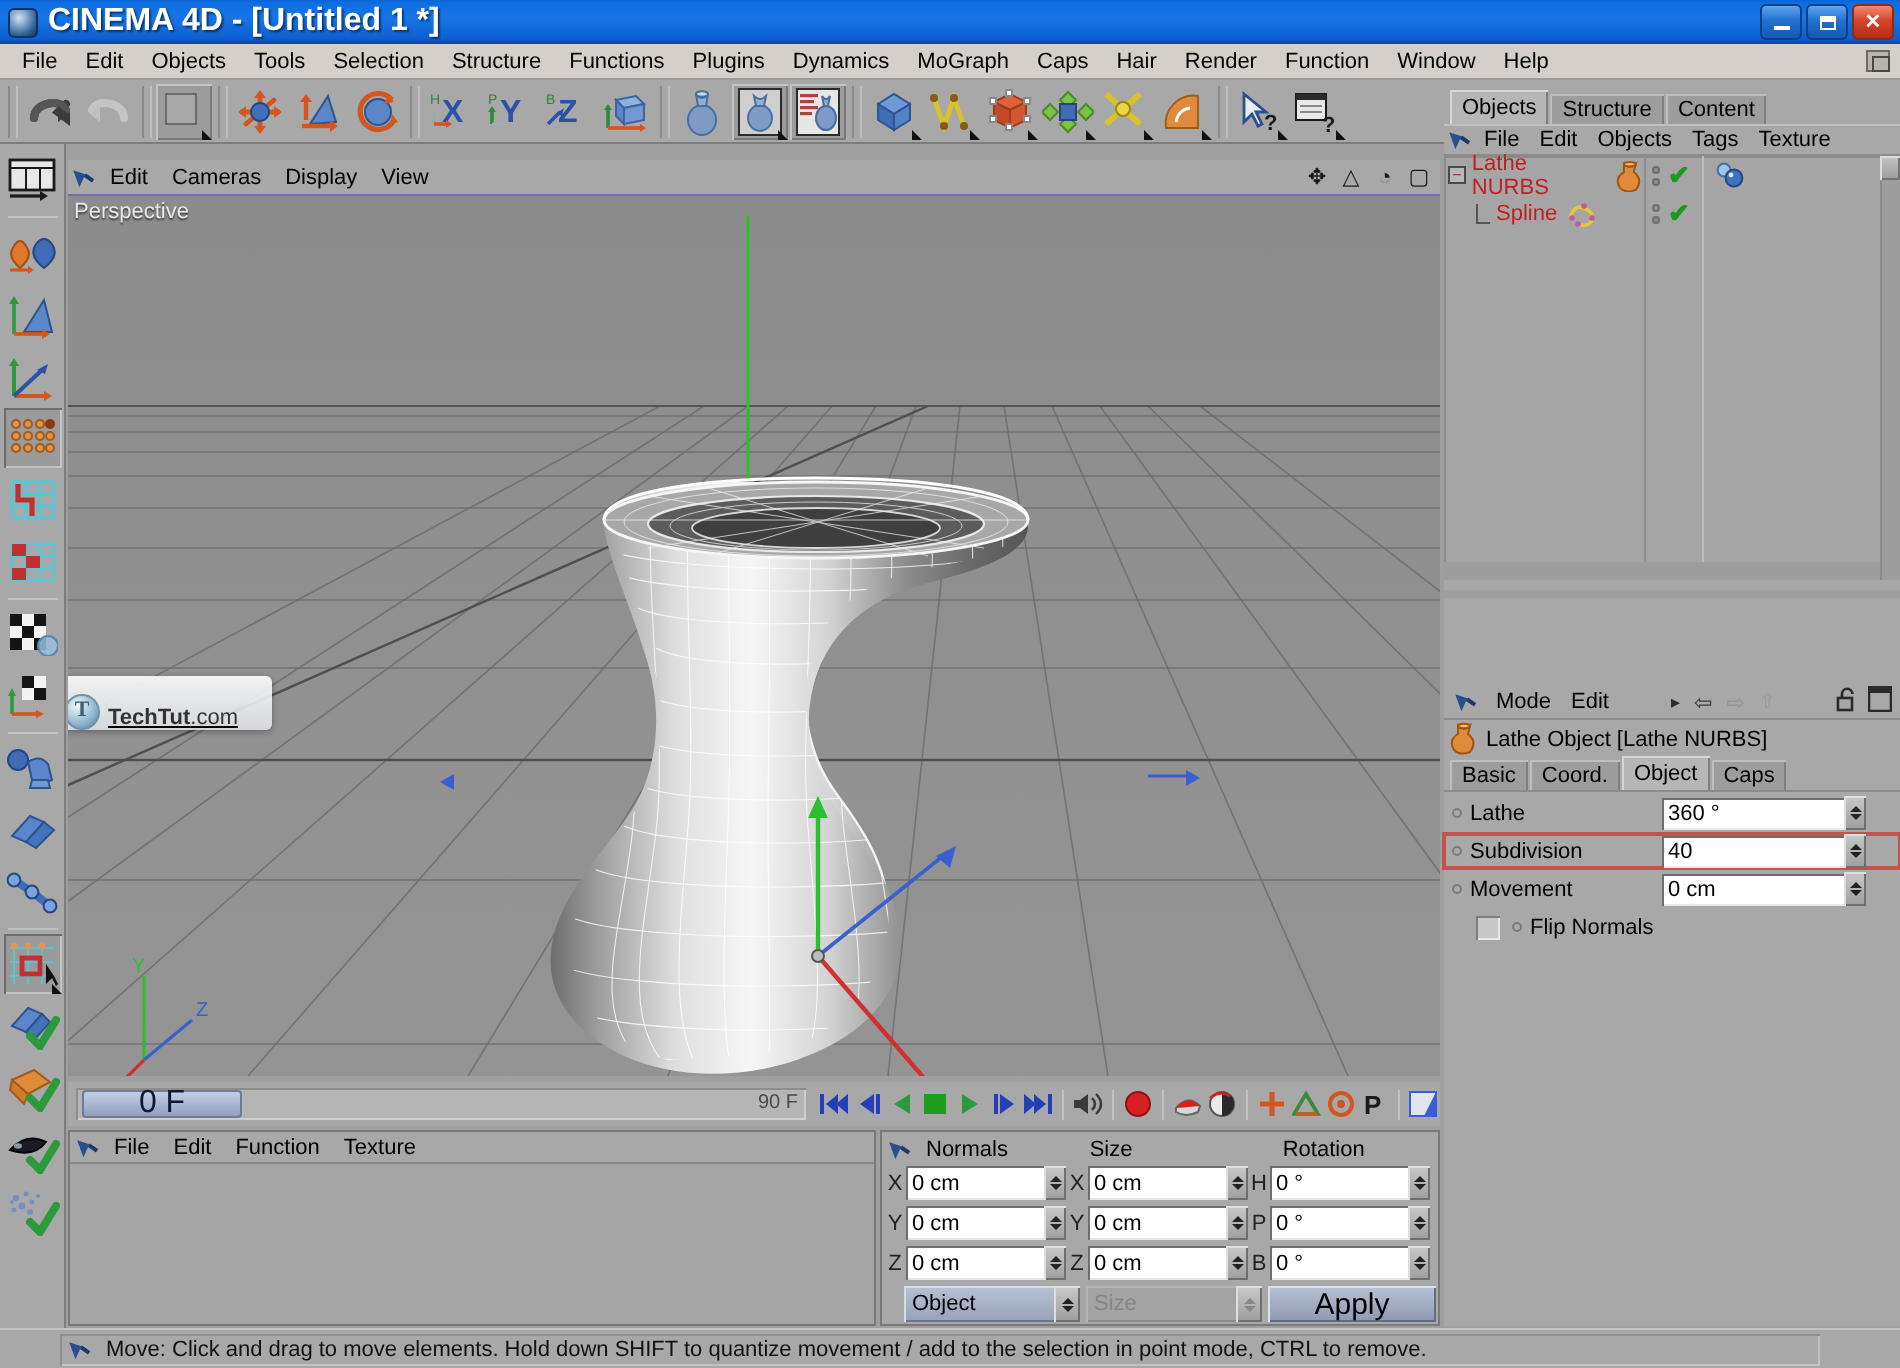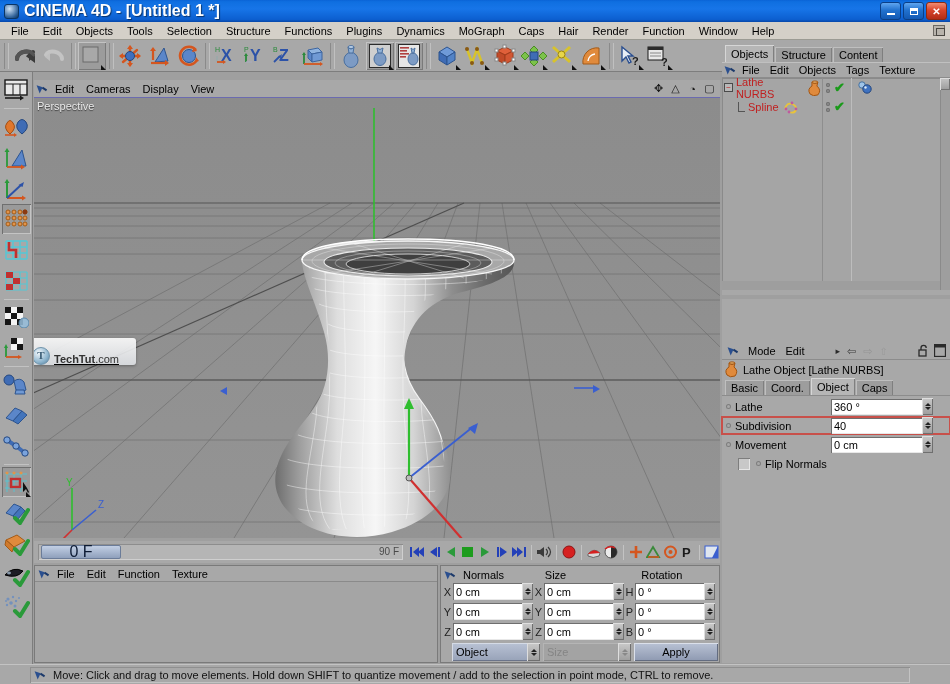--- a/index.html
+++ b/index.html
@@ -130,21 +130,21 @@
   .co-bot{ display:flex; align-items:center; margin-top:2px; gap:3px;}
   .selbox{ height:18px; display:flex; align-items:center; padding-left:4px; font-size:11px;
     background:linear-gradient(to bottom,#b9c2d4,#97a2b8);
     box-shadow: inset 1px 1px 0 #d5dbe6, inset -1px -1px 0 #6b748a;}
   .selbox.dis{ background:#a3a3a3; color:#858585; box-shadow: inset 1px 1px 0 #b5b5b5, inset -1px -1px 0 #8b8b8b;}
   .selarrow{ width:13px;height:18px; margin-left:auto;
     background:linear-gradient(to bottom,#c9c9c9,#9d9d9d);
     box-shadow: inset 1px 1px 0 #dedede, inset -1px -1px 0 #6f6f6f;
     display:flex; flex-direction:column; align-items:center; justify-content:center;}
   .applybtn{ flex:1; height:18px; display:flex;align-items:center;justify-content:center;
-    font-size:11px;
+    font-size:15px;
     background:linear-gradient(to bottom,#b9c2d4,#8e99b1);
     box-shadow: inset 1px 1px 0 #dbe0ea, inset -1px -1px 0 #636c80;}
 
   
   .objmgr{ position:absolute; left:722px; top:45px; width:228px; height:250px;
     background:#a8a8a8;}
   .tabs{ height:17px; display:flex; align-items:flex-end; padding-left:3px; gap:1px;}
   .tab{ height:15px; padding:0 6px; font-size:11px; display:flex;align-items:center;
     background:#9d9d9d; box-shadow: inset 1px 1px 0 #bfbfbf, inset -1px 0 0 #7f7f7f;}
   .tab.active{ height:17px; background:#b6b6b6; box-shadow: inset 1px 1px 0 #d6d6d6, inset -1px 0 0 #7f7f7f;}

